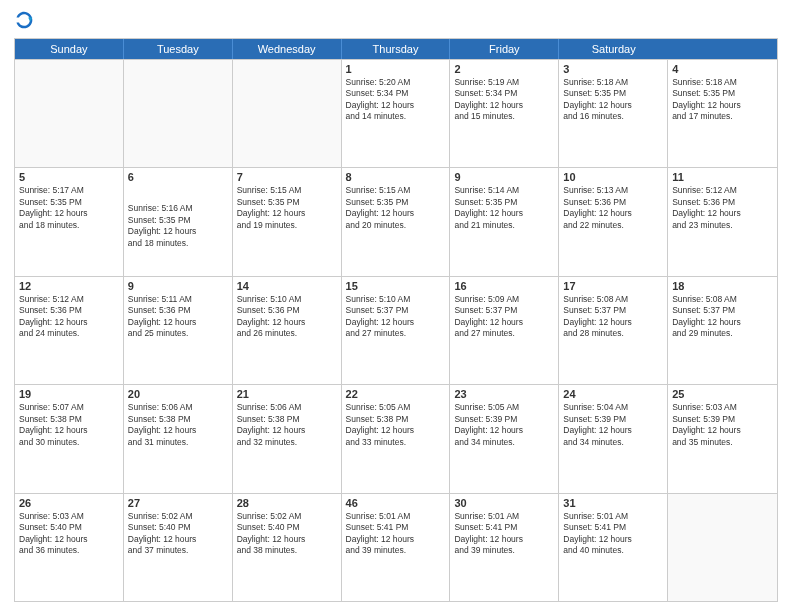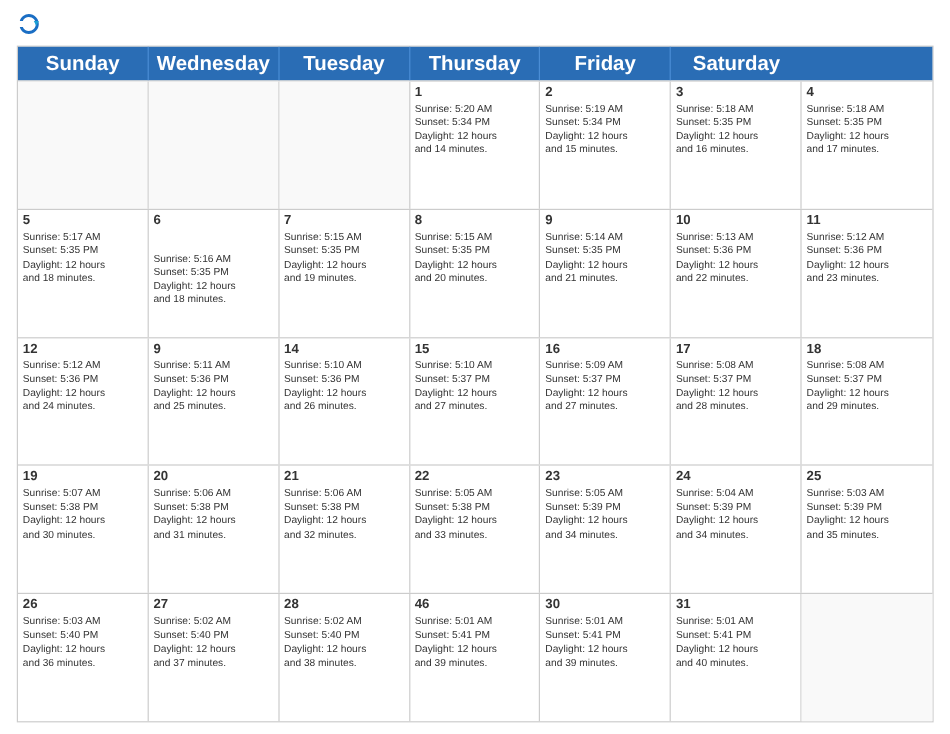--- a/index.html
+++ b/index.html
@@ -60,22 +60,22 @@
       flex-direction: column;
       border: 1px solid #ccc;
     }
     .cal-header {
       display: grid;
       grid-template-columns: repeat(7, 1fr);
       background: #2a6db5;
     }
     .cal-header-cell {
       color: #fff;
-      font-size: 17px;
-      font-weight: bold;
+      font-size: 11px;
+      font-weight: normal;
       text-align: center;
       padding: 4px 2px;
       border-right: 1px solid #4a8dd5;
     }
     .cal-header-cell:last-child { border-right: none; text-align: center; }
     .cal-body {
       flex: 1;
       display: flex;
       flex-direction: column;
     }
@@ -125,22 +125,22 @@
     </div>
     <div class="title-block">
       <div class="month-title"></div>
       <div class="location"></div>
     </div>
   </div>
 
   <div class="calendar">
     <div class="cal-header" id="cal-header">
         <div class="cal-header-cell">Sunday</div>
+        <div class="cal-header-cell">Tuesday</div>
         <div class="cal-header-cell">Wednesday</div>
-        <div class="cal-header-cell">Tuesday</div>
         <div class="cal-header-cell">Thursday</div>
         <div class="cal-header-cell">Friday</div>
         <div class="cal-header-cell">Saturday</div>
       </div>
     <div class="cal-body" id="cal-body">
         <div class="cal-row">
           <div class="cal-cell empty"></div>
           <div class="cal-cell empty"></div>
           <div class="cal-cell empty"></div>
           <div class="cal-cell">

